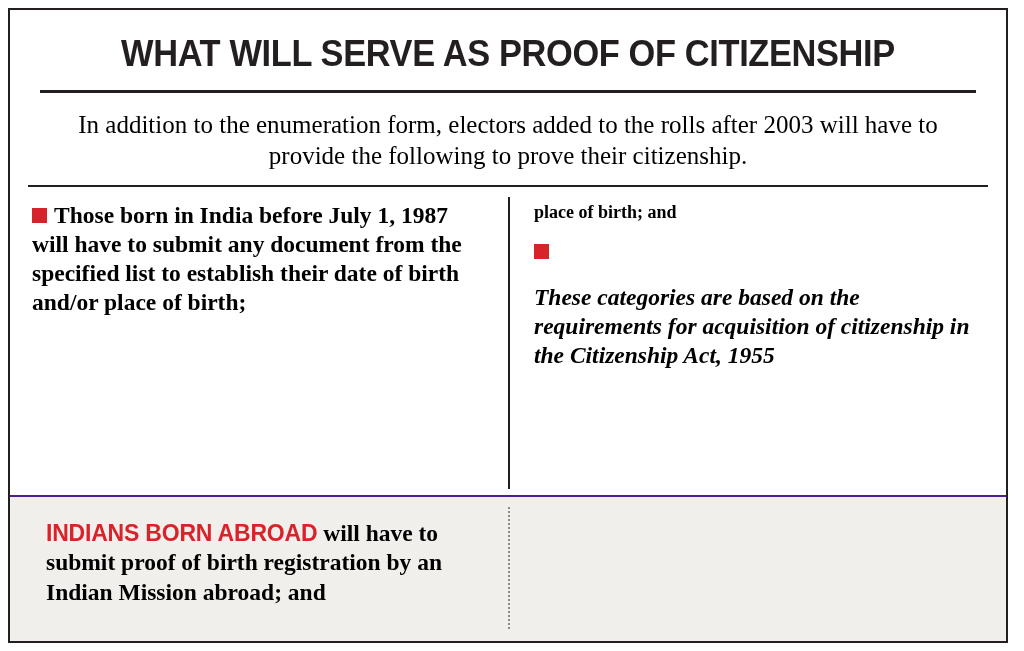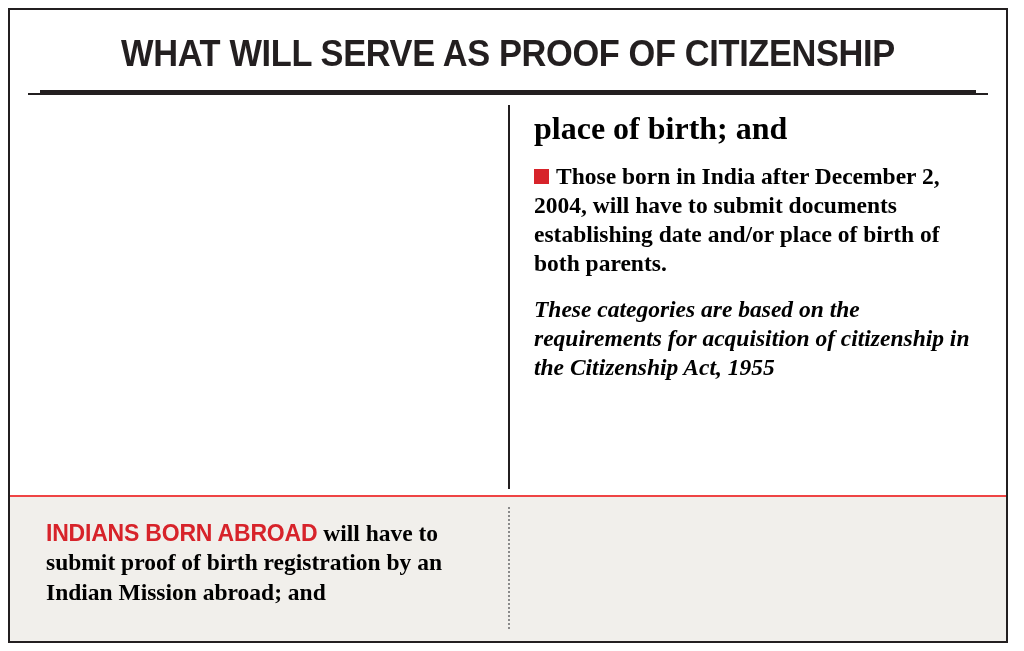--- a/index.html
+++ b/index.html
@@ -125,38 +125,38 @@
     display: inline-block;
     width: 15px;
     height: 15px;
     background: #d7232a;
     margin-right: 7px;
     position: relative;
     top: 0px;
   }
 
   .plain-text {
-    font-size: 32px;
+    font-size: 18px;
     line-height: 1.23;
     font-weight: 600;
     margin-bottom: 14px;
   }
 
   .note {
     font-size: 23.5px;
     line-height: 1.24;
     font-weight: 600;
     margin-top: 4px;
     font-style: italic;
   }
 
   
   .band {
     background: #f1efeb;
-    border-top: 2px solid #ef4444;
+    border-top: 2px solid #4c1d95;
     display: flex;
     position: relative;
     height: 146px;
     box-sizing: border-box;
   }
   .band-col {
     width: 50%;
     box-sizing: border-box;
     padding: 22px 24px 10px 36px;
     font-size: 23.5px;
@@ -189,39 +189,43 @@
   <div class="frame-bottom"></div>
   <div class="frame-left"></div>
   <div class="frame-right"></div>
 
   <div class="inner">
 
     <div class="headline">WHAT WILL SERVE AS PROOF OF CITIZENSHIP</div>
 
     <div class="rule-under-title"></div>
 
+    <div class="standfirst">In addition to the enumeration form, electors added to the rolls after 2003 will have to provide the following to prove their citizenship.</div>
 
     <div class="rule-under-standfirst"></div>
 
     <div class="columns">
 
       <div class="col-divider"></div>
 
       <div class="col col-left">
 
+        <div class="bullet-item">
+          <span class="sq"></span><span>Those born in India before July 1, 1987 will have to submit any document from the specified list to establish their date of birth and/or place of birth;</span>
+        </div>
 
 
       </div>
 
       <div class="col col-right">
 
         <div class="plain-text">place of birth; and</div>
 
         <div class="bullet-item">
-          <span class="sq"></span><span>Those born in India after December 2, 2004, will have to submit documents establishing date and/or place of birth of both parents.</span>
+          <span class="sq"></span>
         </div>
 
         <div class="note">These categories are based on the requirements for acquisition of citizenship in the Citizenship Act, 1955</div>
 
       </div>
 
     </div>
 
     <div class="band">
       <div class="band-divider"></div>

